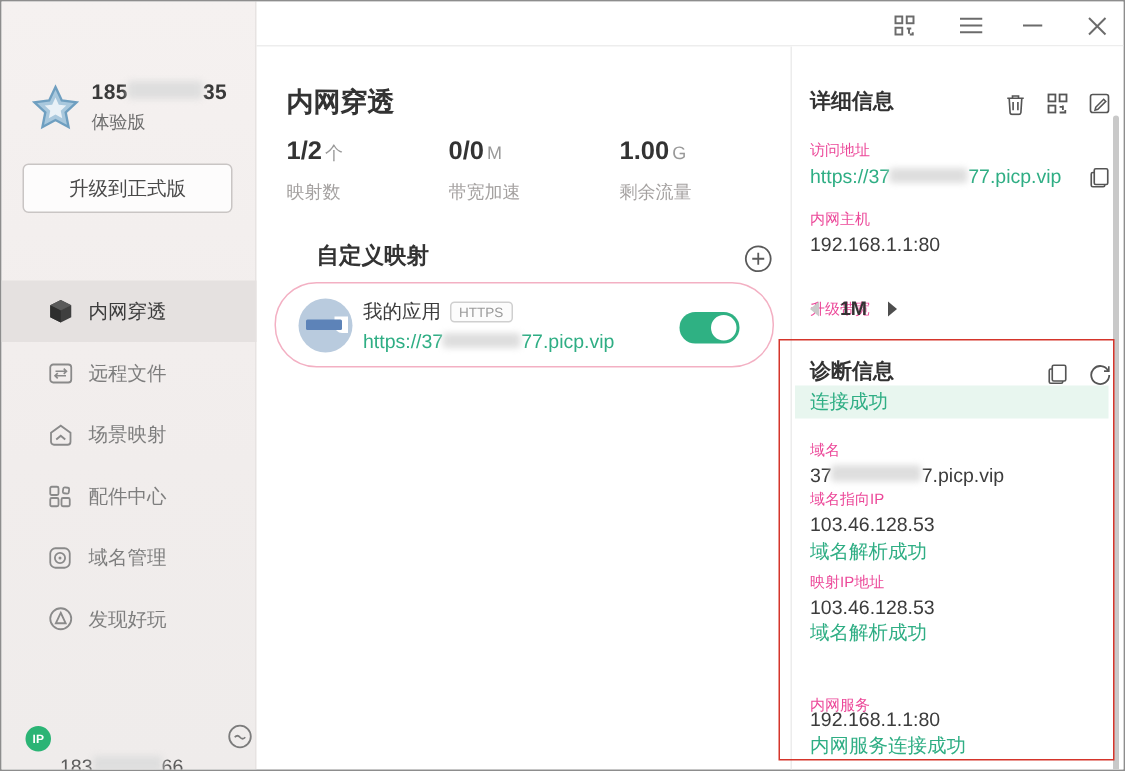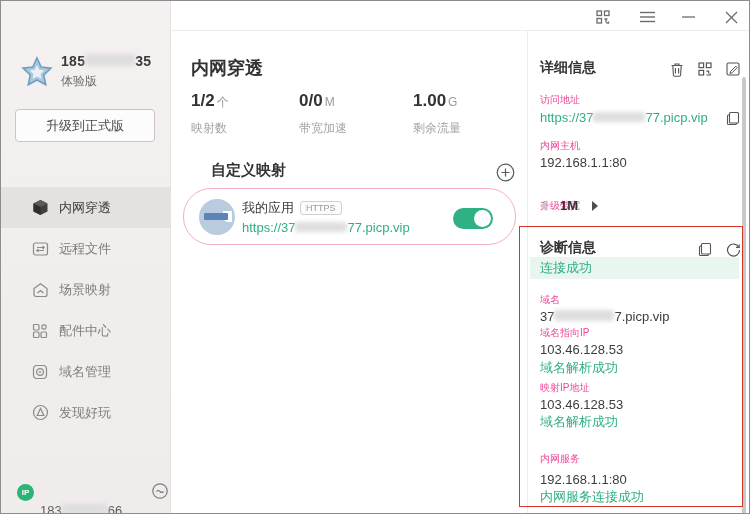--- a/index.html
+++ b/index.html
@@ -292,21 +292,21 @@
     <div class="rp-abs glabel" style="top:262px">域名</div>
     <div class="rp-abs gvalue" style="top:278px"><span>37</span><span class="redact" style="width:60px;height:11px"></span><span>7.picp.vip</span></div>
     <div class="rp-abs glabel" style="top:295px">域名指向IP</div>
     <div class="rp-abs gvalue" style="top:311px">103.46.128.53</div>
     <div class="rp-abs glink" style="top:328px">域名解析成功</div>
 
     <div class="rp-abs glabel" style="top:350px">映射IP地址</div>
     <div class="rp-abs gvalue" style="top:366px">103.46.128.53</div>
     <div class="rp-abs glink" style="top:382px">域名解析成功</div>
 
-    <div class="rp-abs glabel" style="top:421px">内网服务</div>
+    <div class="rp-abs glabel" style="top:432px">内网服务</div>
     <div class="rp-abs gvalue" style="top:441px">192.168.1.1:80</div>
     <div class="rp-abs glink" style="top:457px">内网服务连接成功</div>
 
     <div class="scrollbar"></div>
   </div>
 
   <div class="diag-box"></div>
 
 </div>
 

